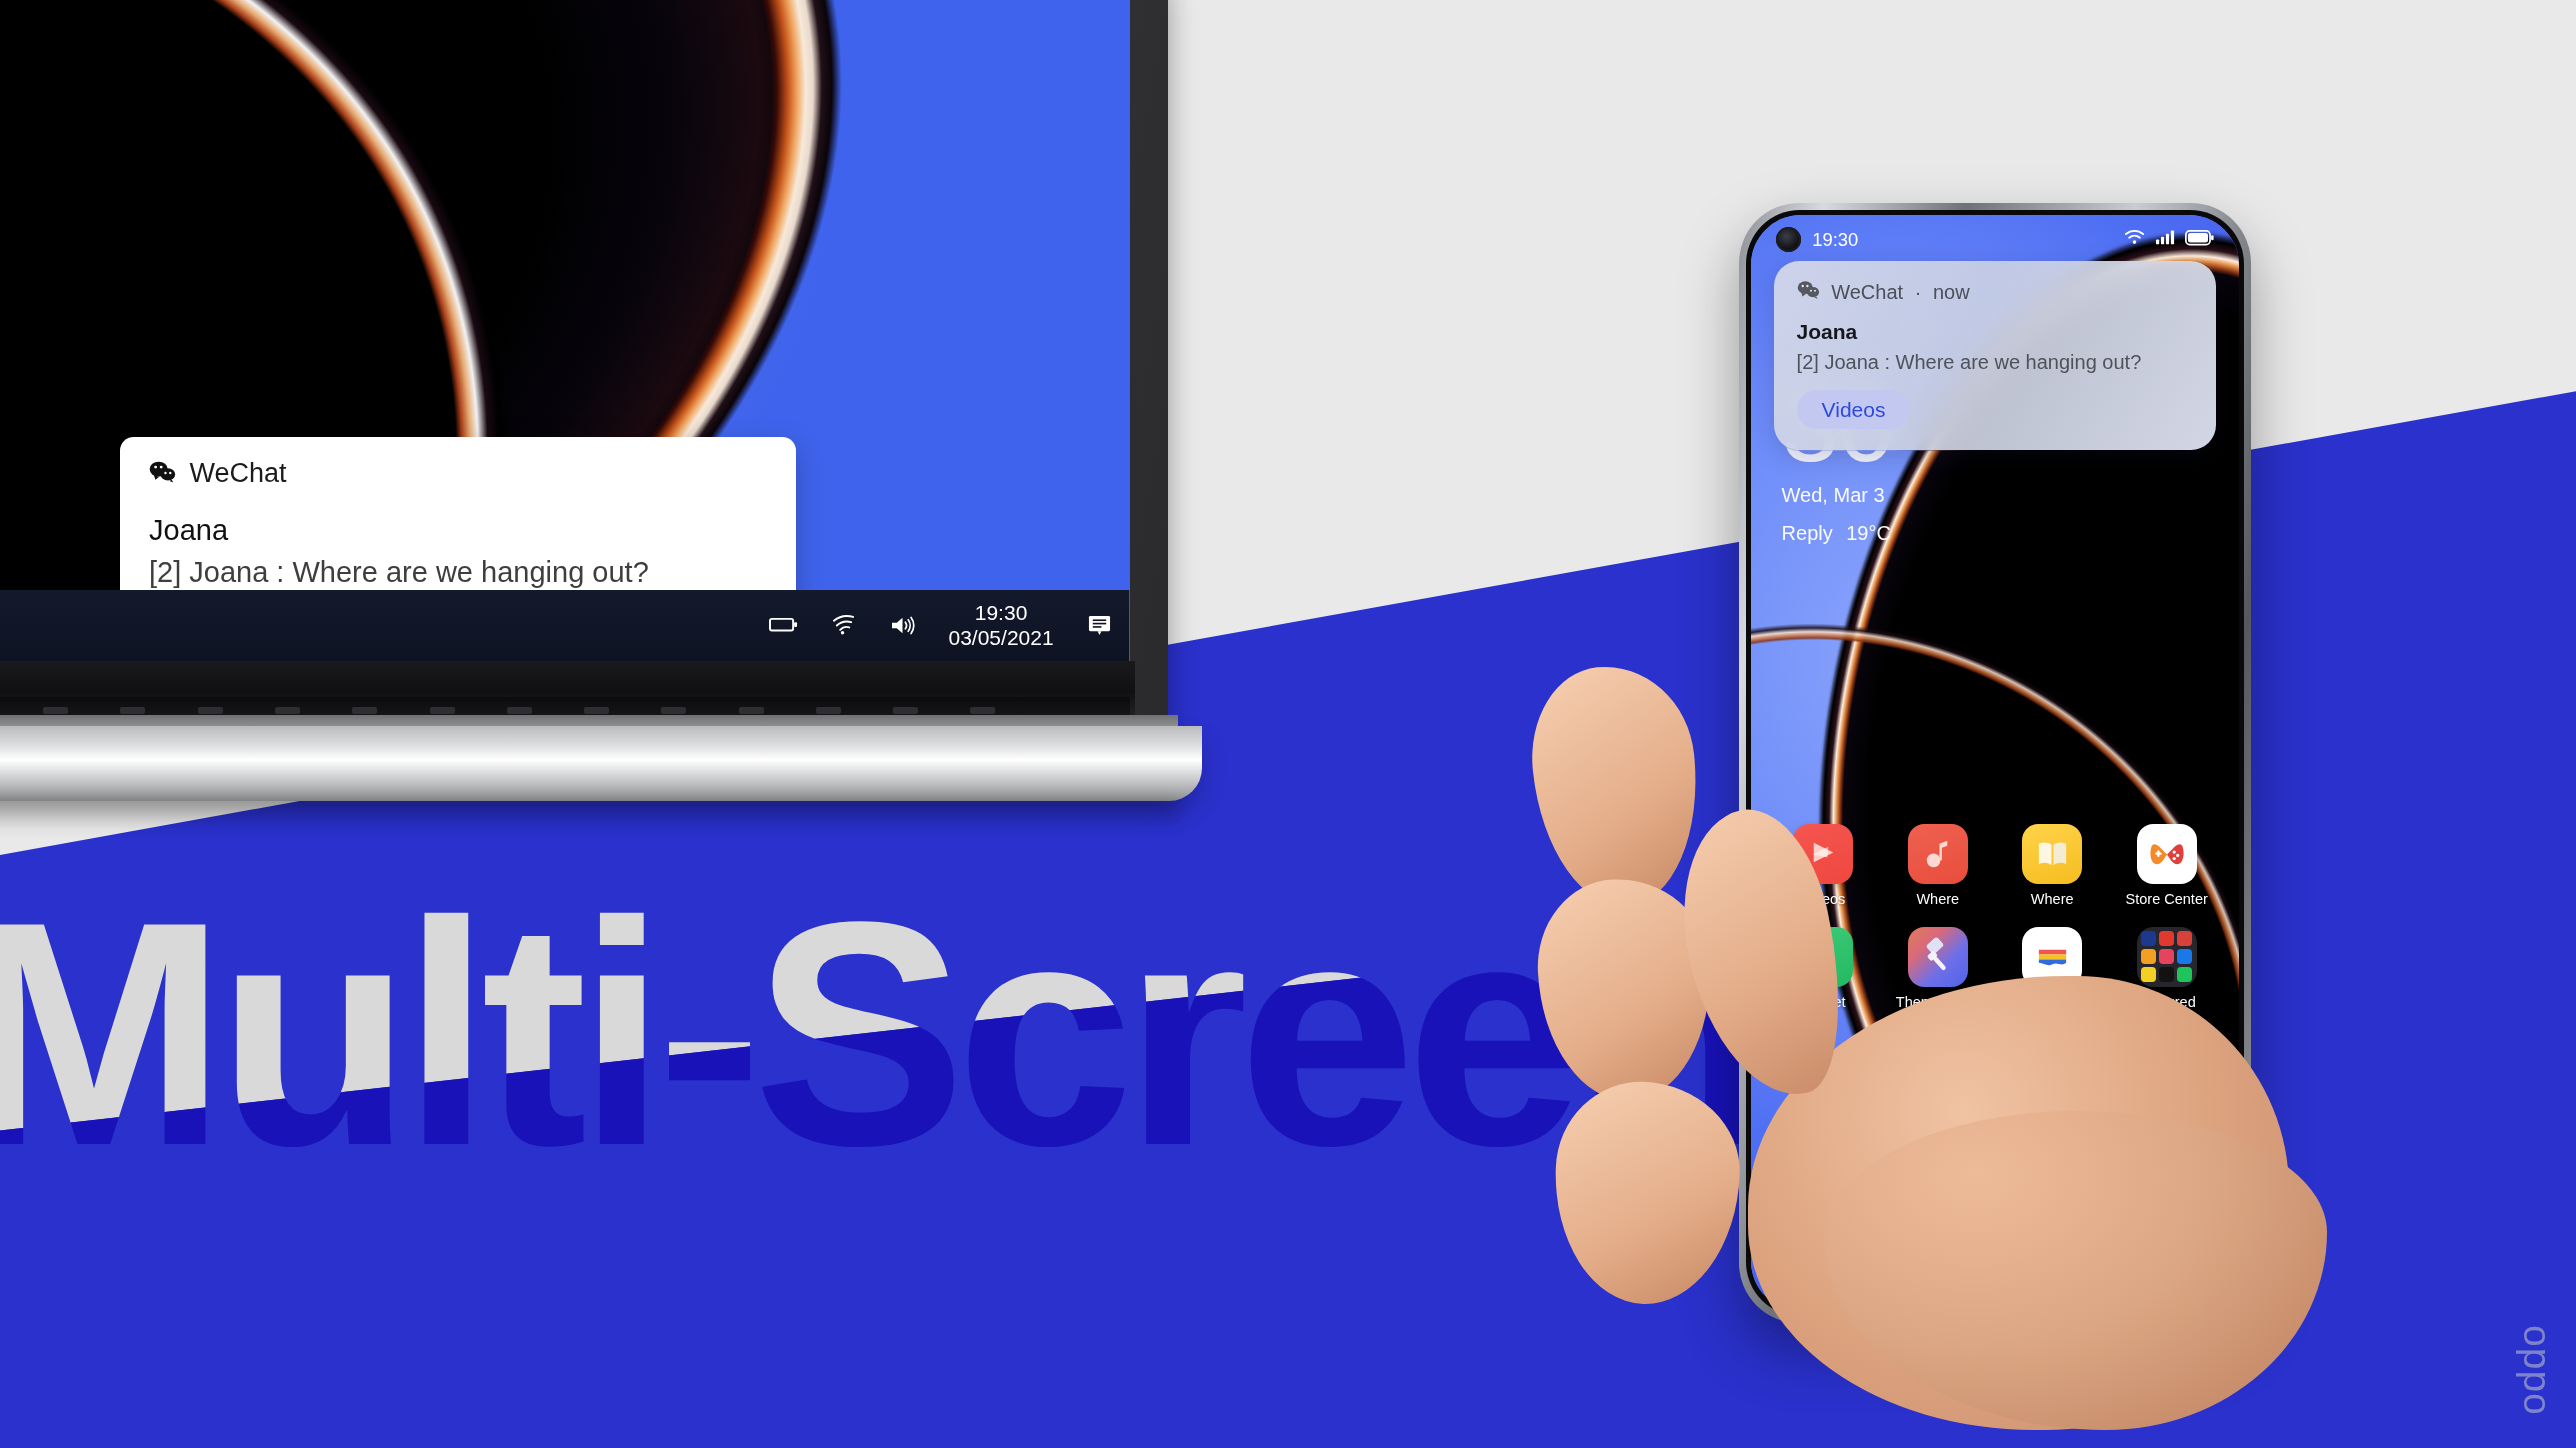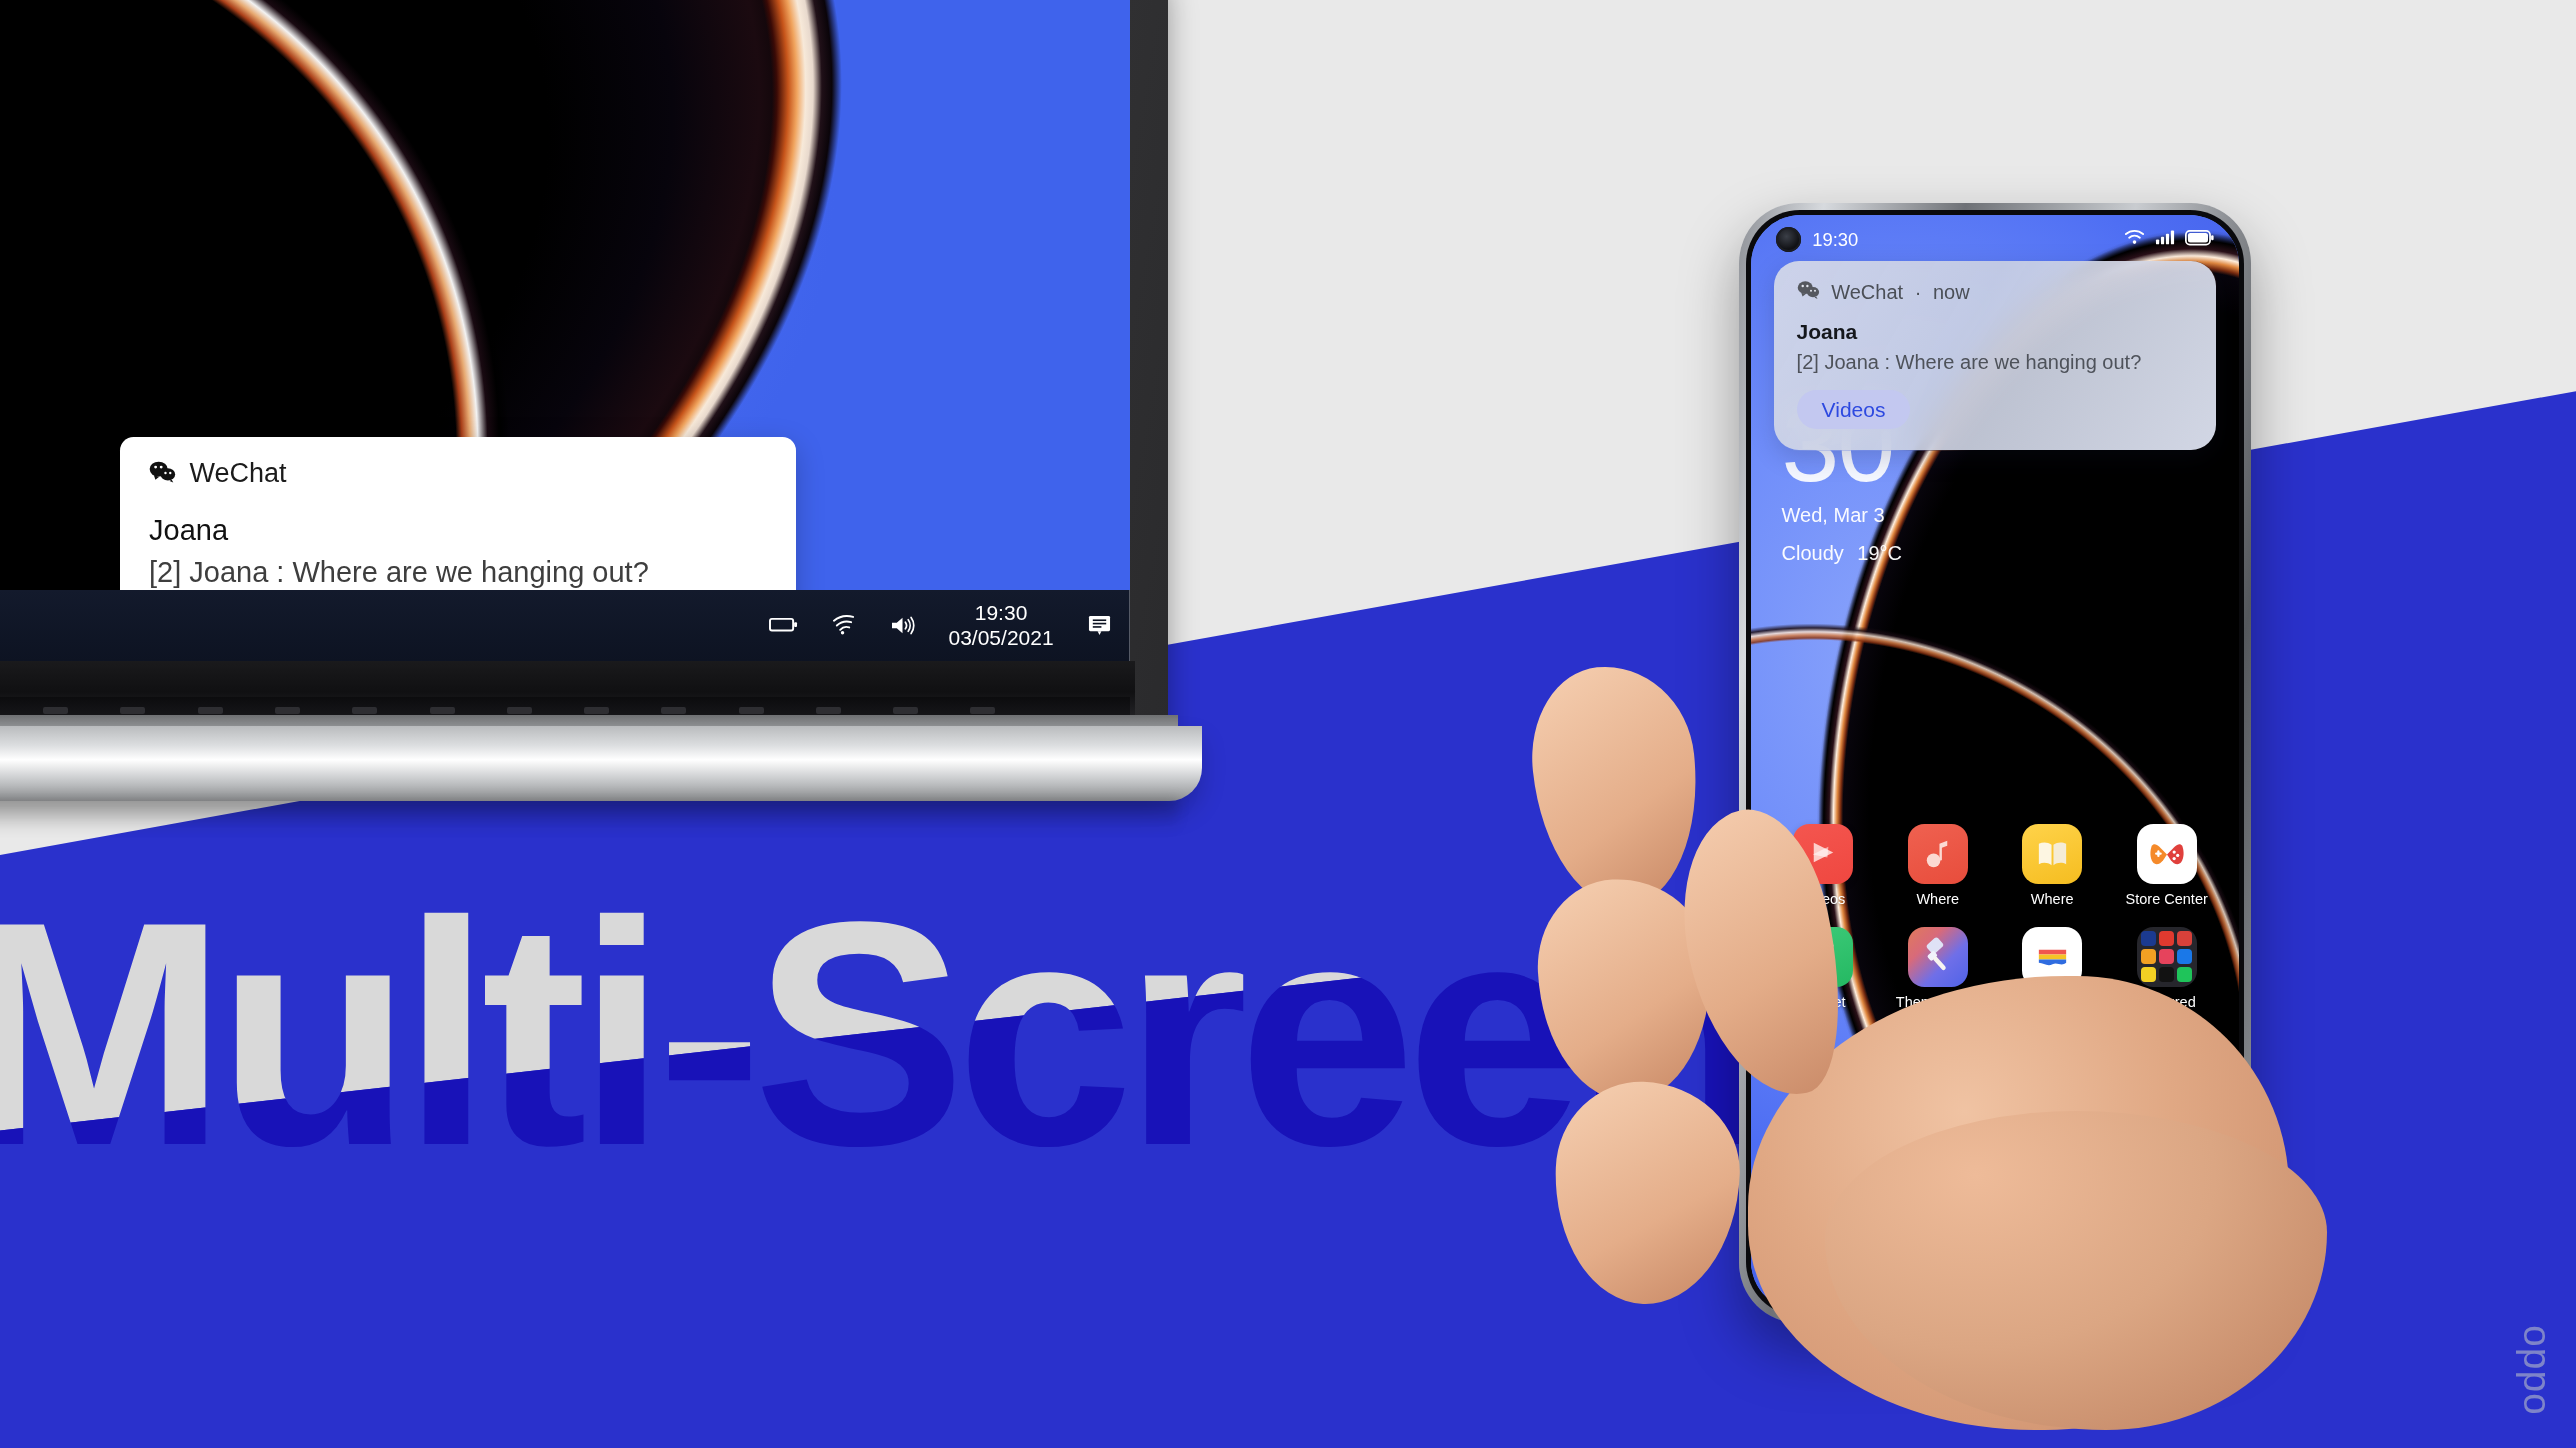--- a/index.html
+++ b/index.html
@@ -233,21 +233,21 @@
   }
   .ph-status-left{display:flex;align-items:center;gap:11.6px;}
   .punch{
     width:25px;height:25px;border-radius:50%;
     background:radial-gradient(circle at 42% 38%, #3b3f48 0%, #121317 58%, #05060a 100%);
     box-shadow:inset 0 0 0 1.9px #1c1e24;
   }
   .ph-status-right{display:flex;align-items:center;gap:9.7px;}
 
   .ph-clock-widget{
-    position:absolute;left:31px;top:184px;z-index:3;color:#fff;
+    position:absolute;left:31px;top:164px;z-index:3;color:#fff;
   }
   .ph-clock-big{
     font-size:104px;line-height:93px;font-weight:300;
     color:rgba(255,255,255,.92);letter-spacing:-1.9px;
   }
   .ph-clock-sub{font-size:20px;line-height:28px;color:rgba(255,255,255,.96);margin-top:9.7px;}
   .ph-clock-sub .sep{display:inline-block;width:13.5px;}
 
   .ph-notif{
     position:absolute;left:23px;top:46px;right:23px;
@@ -500,21 +500,21 @@
                   <rect x="27" y="5.4" width="2.6" height="5.2" rx="1.3" fill="#fff"></rect>
                 </svg>
               </span>
             </div>
           </div>
 
           <div class="ph-clock-widget">
             <div class="ph-clock-big">30</div>
             <div class="ph-clock-sub">Wed, Mar 3</div>
             <div class="ph-clock-sub">
-              <span>Cloudy</span><span class="sep"></span><span>19°C</span>
+              <span>Reply</span><span class="sep"></span><span>19°C</span>
             </div>
           </div>
 
           <div class="ph-notif">
             <div class="ph-notif-head">
               <span>
                 <svg width="23" height="19.3" viewBox="0 0 28 24" aria-hidden="true">
                   <ellipse cx="10" cy="9.5" rx="9.4" ry="7.8" fill="#55585f"></ellipse>
                   <path d="M5 16 L6.6 20.6 L10.6 17.4 Z" fill="#55585f"></path>
                   <circle cx="6.8" cy="7.4" r="1.5" fill="#e3e6ef"></circle>

